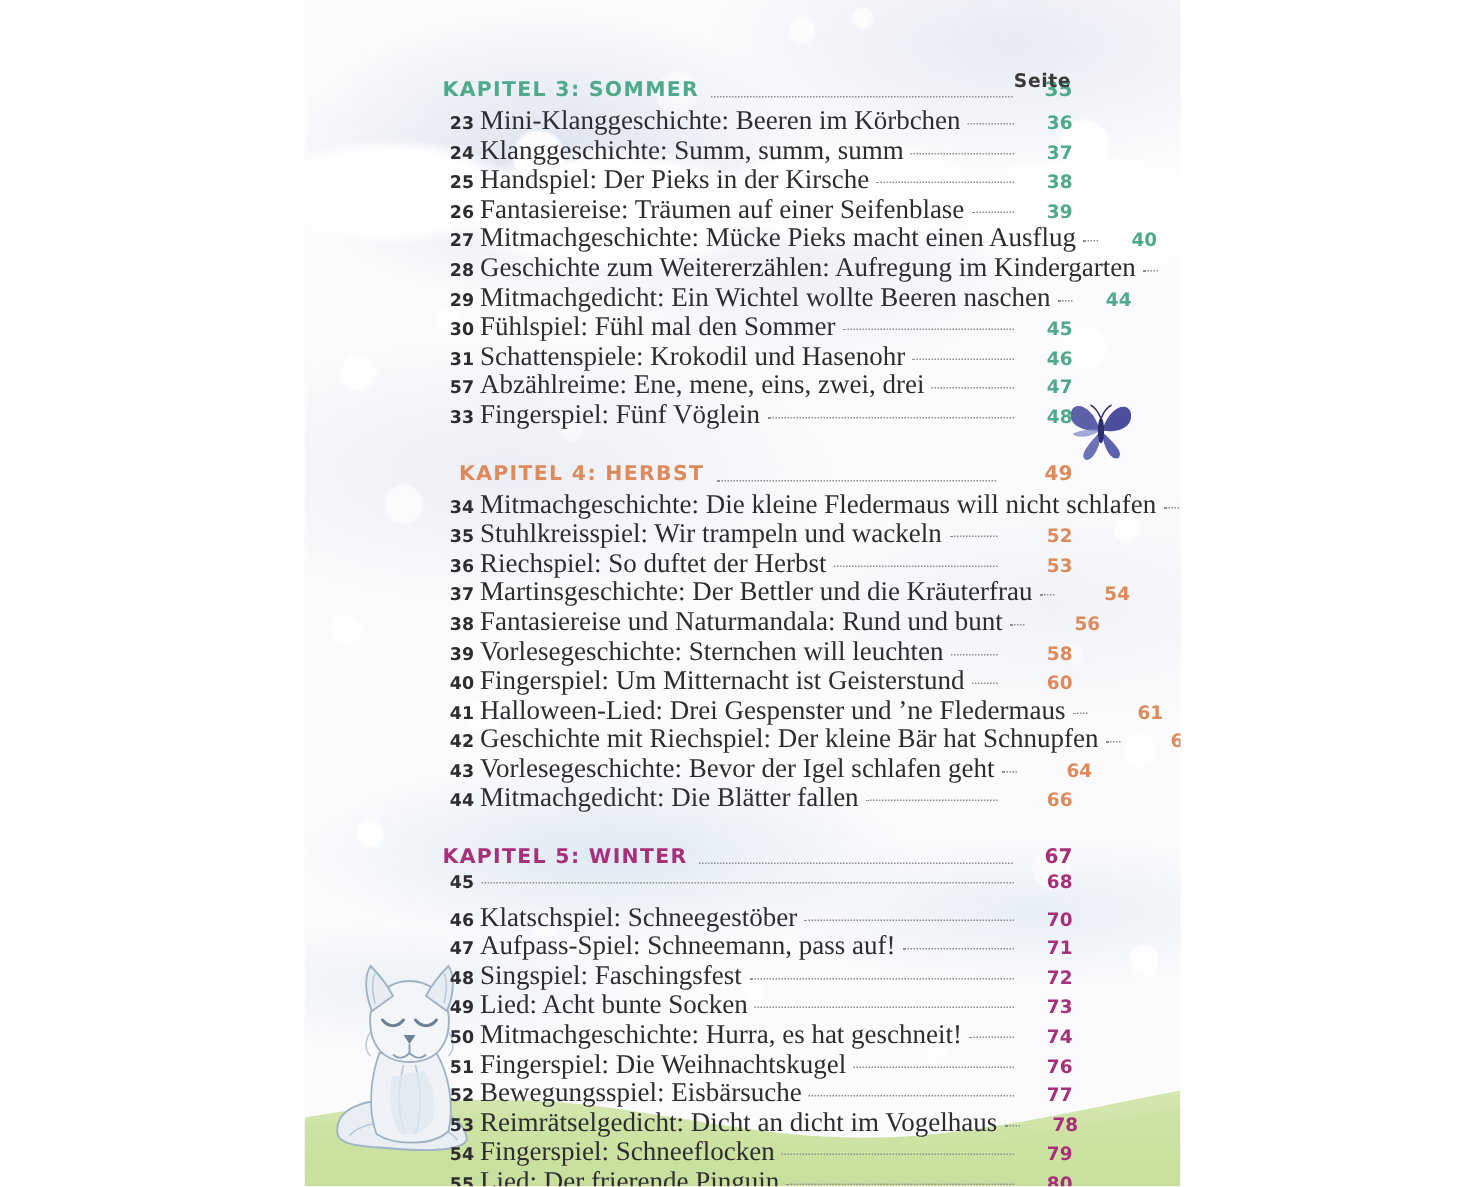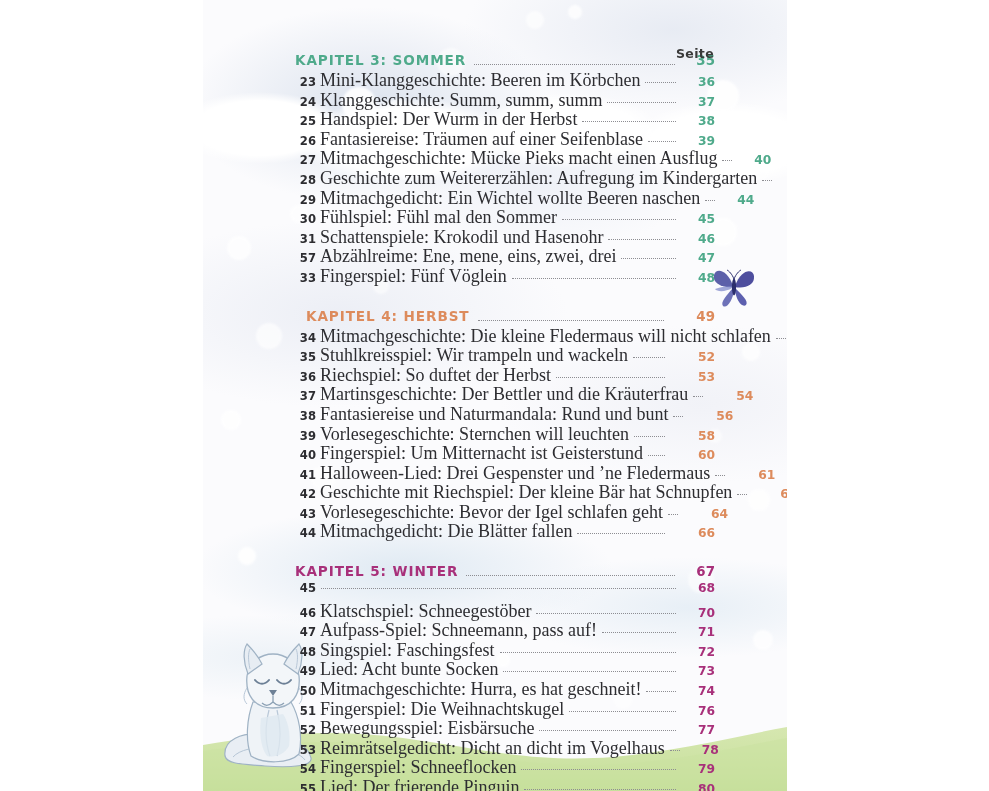--- a/index.html
+++ b/index.html
@@ -312,21 +312,21 @@
               <span class="pg">36</span>
             </div>
             <div class="entry">
               <span class="num">24</span>
               <span class="label">Klanggeschichte: Summ, summ, summ</span>
               <span class="leader"></span>
               <span class="pg">37</span>
             </div>
             <div class="entry">
               <span class="num">25</span>
-              <span class="label">Handspiel: Der Wurm in der Herbst</span>
+              <span class="label">Handspiel: Der Pieks in der Kirsche</span>
               <span class="leader"></span>
               <span class="pg">38</span>
             </div>
             <div class="entry">
               <span class="num">26</span>
               <span class="label">Fantasiereise: Träumen auf einer Seifenblase</span>
               <span class="leader"></span>
               <span class="pg">39</span>
             </div>
             <div class="entry">

